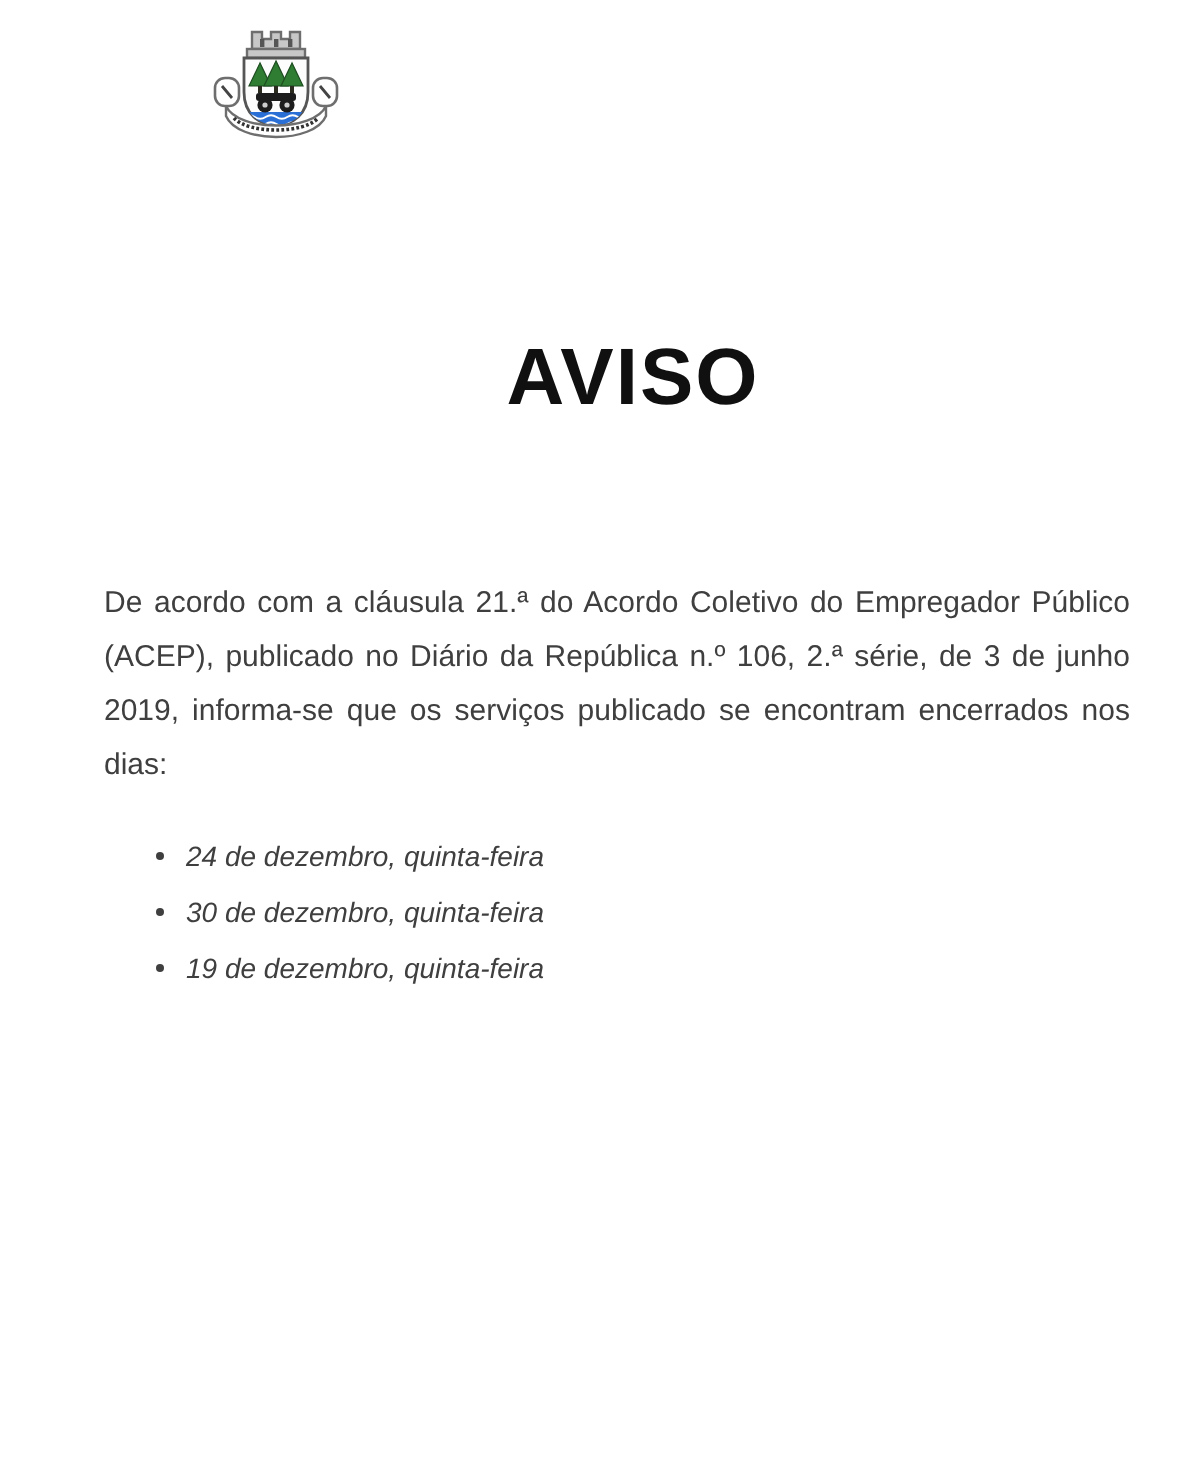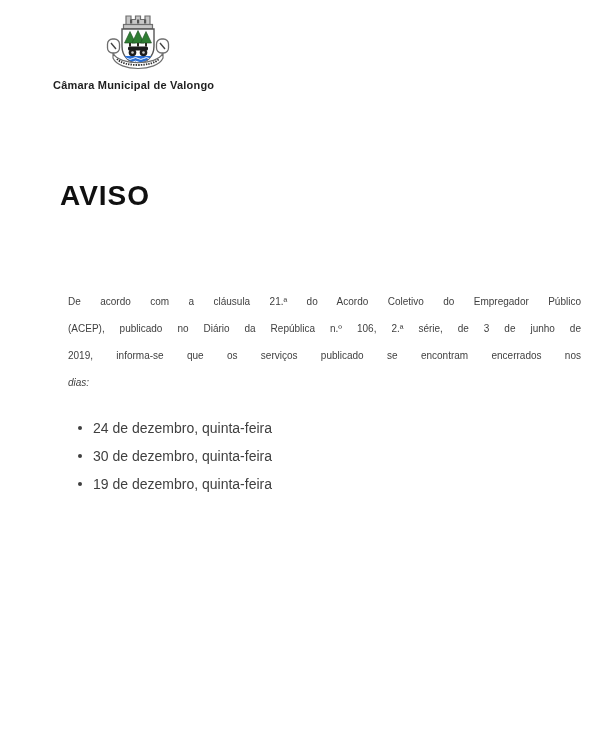--- a/index.html
+++ b/index.html
@@ -20,48 +20,49 @@
   .logo{
     position:absolute;left:104px;top:13px;width:68px;height:64px;
   }
   .logo-caption{
     position:absolute;left:53px;top:79px;width:170px;
     font-size:11px;font-weight:bold;letter-spacing:.2px;
     color:var(--caption-text);
     white-space:nowrap;
   }
   .doc-title{
-    position:absolute;left:60px;top:180px;width:513px;
-    font-size:28px;font-weight:bold;letter-spacing:1px;
+    position:absolute;left:60px;top:167px;width:513px;
+    text-align:center;
+    font-size:40px;font-weight:bold;letter-spacing:1px;
     color:var(--title-text);
   }
   .paragraph{
-    position:absolute;left:68px;top:288px;width:513px;
-    font-size:10px;color:var(--body-text);
+    position:absolute;left:52px;top:288px;width:513px;
+    font-size:15px;color:var(--body-text);
   }
   .jline{
     line-height:27px;height:27px;
     text-align:justify;
     text-align-last:justify;
     overflow:hidden;
   }
   .jline.last{
     text-align:center;
     text-align-last:left;
-    font-style:italic;
   }
   .closure-list{
     position:absolute;left:60px;top:414px;width:480px;
     list-style:none;
     font-size:14px;color:var(--body-text);
   }
   .closure-list li{
     position:relative;
     line-height:28px;height:28px;
     padding-left:33px;
+    font-style:italic;
   }
   .closure-list li::before{
     content:"";
     position:absolute;left:18px;top:12px;
     width:4px;height:4px;border-radius:50%;
     background:var(--body-text);
   }
 </style>
 </head>
 <body>
@@ -114,21 +115,20 @@
         </g>
       </g>
     </g>
 
     <g>
       <path d="M9 40 C 15 53, 53 53, 59 40 L 59 45 C 53 59, 15 59, 9 45 z" stroke="#6e6e6e" stroke-width="1.2" fill="#ffffff"></path>
       <path d="M13 46 C 20 54, 48 54, 55 46" fill="none" stroke="#333" stroke-width="1.8" stroke-dasharray="1.4 1.1"></path>
     </g>
   </svg>
 
-  <div class="logo-caption">Câmara Municipal de Valongo</div>
 
   <h1 class="doc-title">AVISO</h1>
 
   <div class="paragraph">
     <div class="jline">De acordo com a cláusula 21.ª do Acordo Coletivo do Empregador Público</div>
     <div class="jline">(ACEP), publicado no Diário da República n.º 106, 2.ª série, de 3 de junho de</div>
     <div class="jline">2019, informa-se que os serviços publicado se encontram encerrados nos</div>
     <div class="jline last">dias:</div>
   </div>
 

